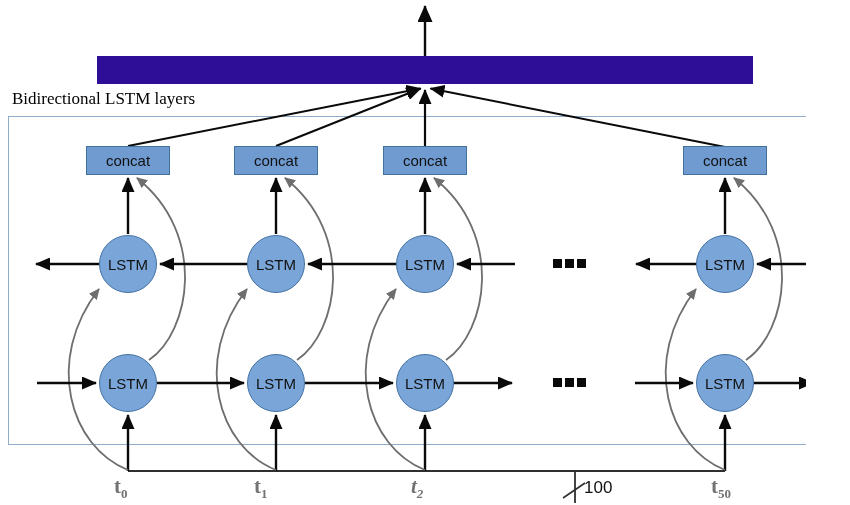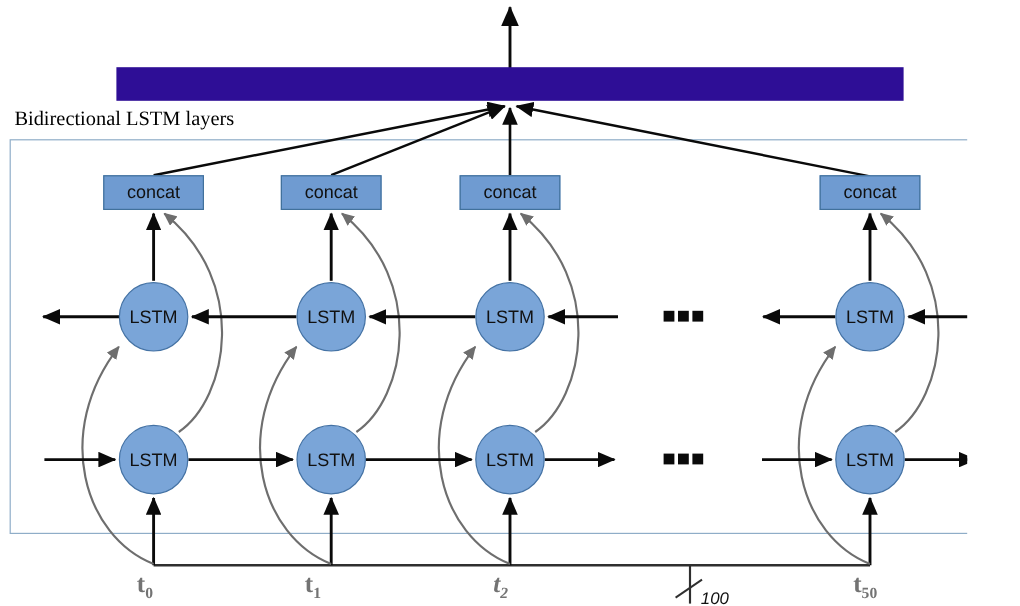--- a/index.html
+++ b/index.html
@@ -33,22 +33,22 @@
   }
   .circle-top{top:235px;}
   .circle-bottom{top:354px;}
   .circle-top .lbl,.circle-bottom .lbl{font-size:15px;color:#111;}
   .t-label{
     position:absolute;top:474px;z-index:3;color:#737373;
     font-family:"Liberation Serif",serif;font-weight:bold;font-size:21px;
   }
   .t-sub{font-size:13px;vertical-align:-5px;font-weight:bold;}
   .bus-label{
-    position:absolute;left:584px;top:490px;z-index:3;
-    font-size:14px;color:#111;font-style:italic;
+    position:absolute;left:584px;top:478px;z-index:3;
+    font-size:17px;color:#111;
   }
 </style>
 </head>
 <body>
 
 <div id="stage">
   <div class="frame"></div>
   <div class="bar"></div>
   <div class="caption">Bidirectional LSTM layers</div>
   <div class="bus-label">100</div>

